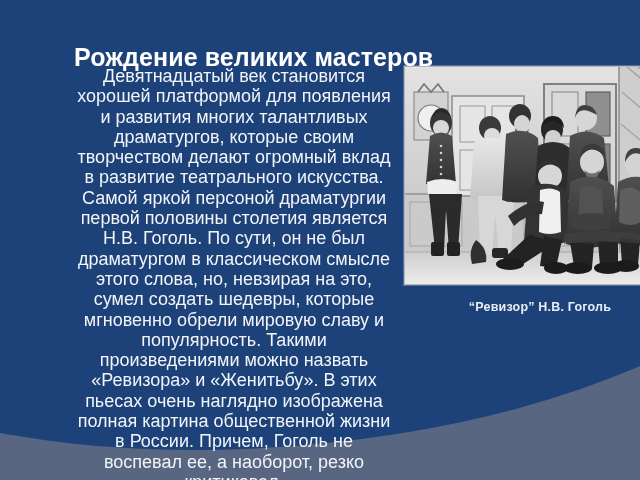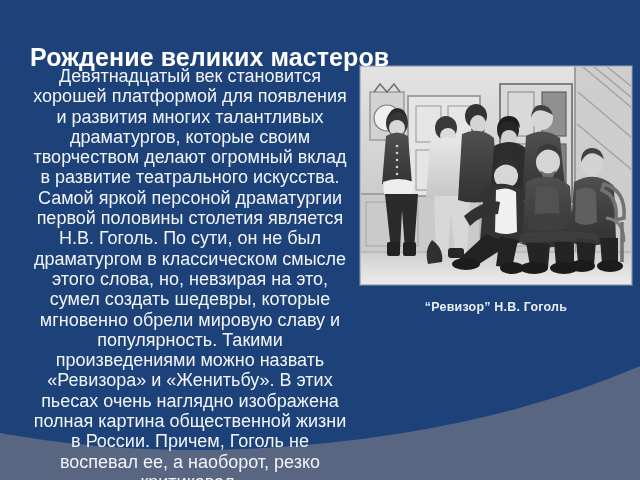--- a/index.html
+++ b/index.html
@@ -73,20 +73,21 @@
     width: 1100px;
     height: 420px;
     border-radius: 50%;
     background: rgba(255,255,255,0.035);
   }
 
   
   .content {
     position: absolute;
     inset: 0;
+    margin-left: 44px;
   }
 
   .slide-title {
     position: absolute;
     left: 30px;
     top: 27px;
     width: 520px;
     color: #ffffff;
     font-size: 25px;
     font-weight: bold;

